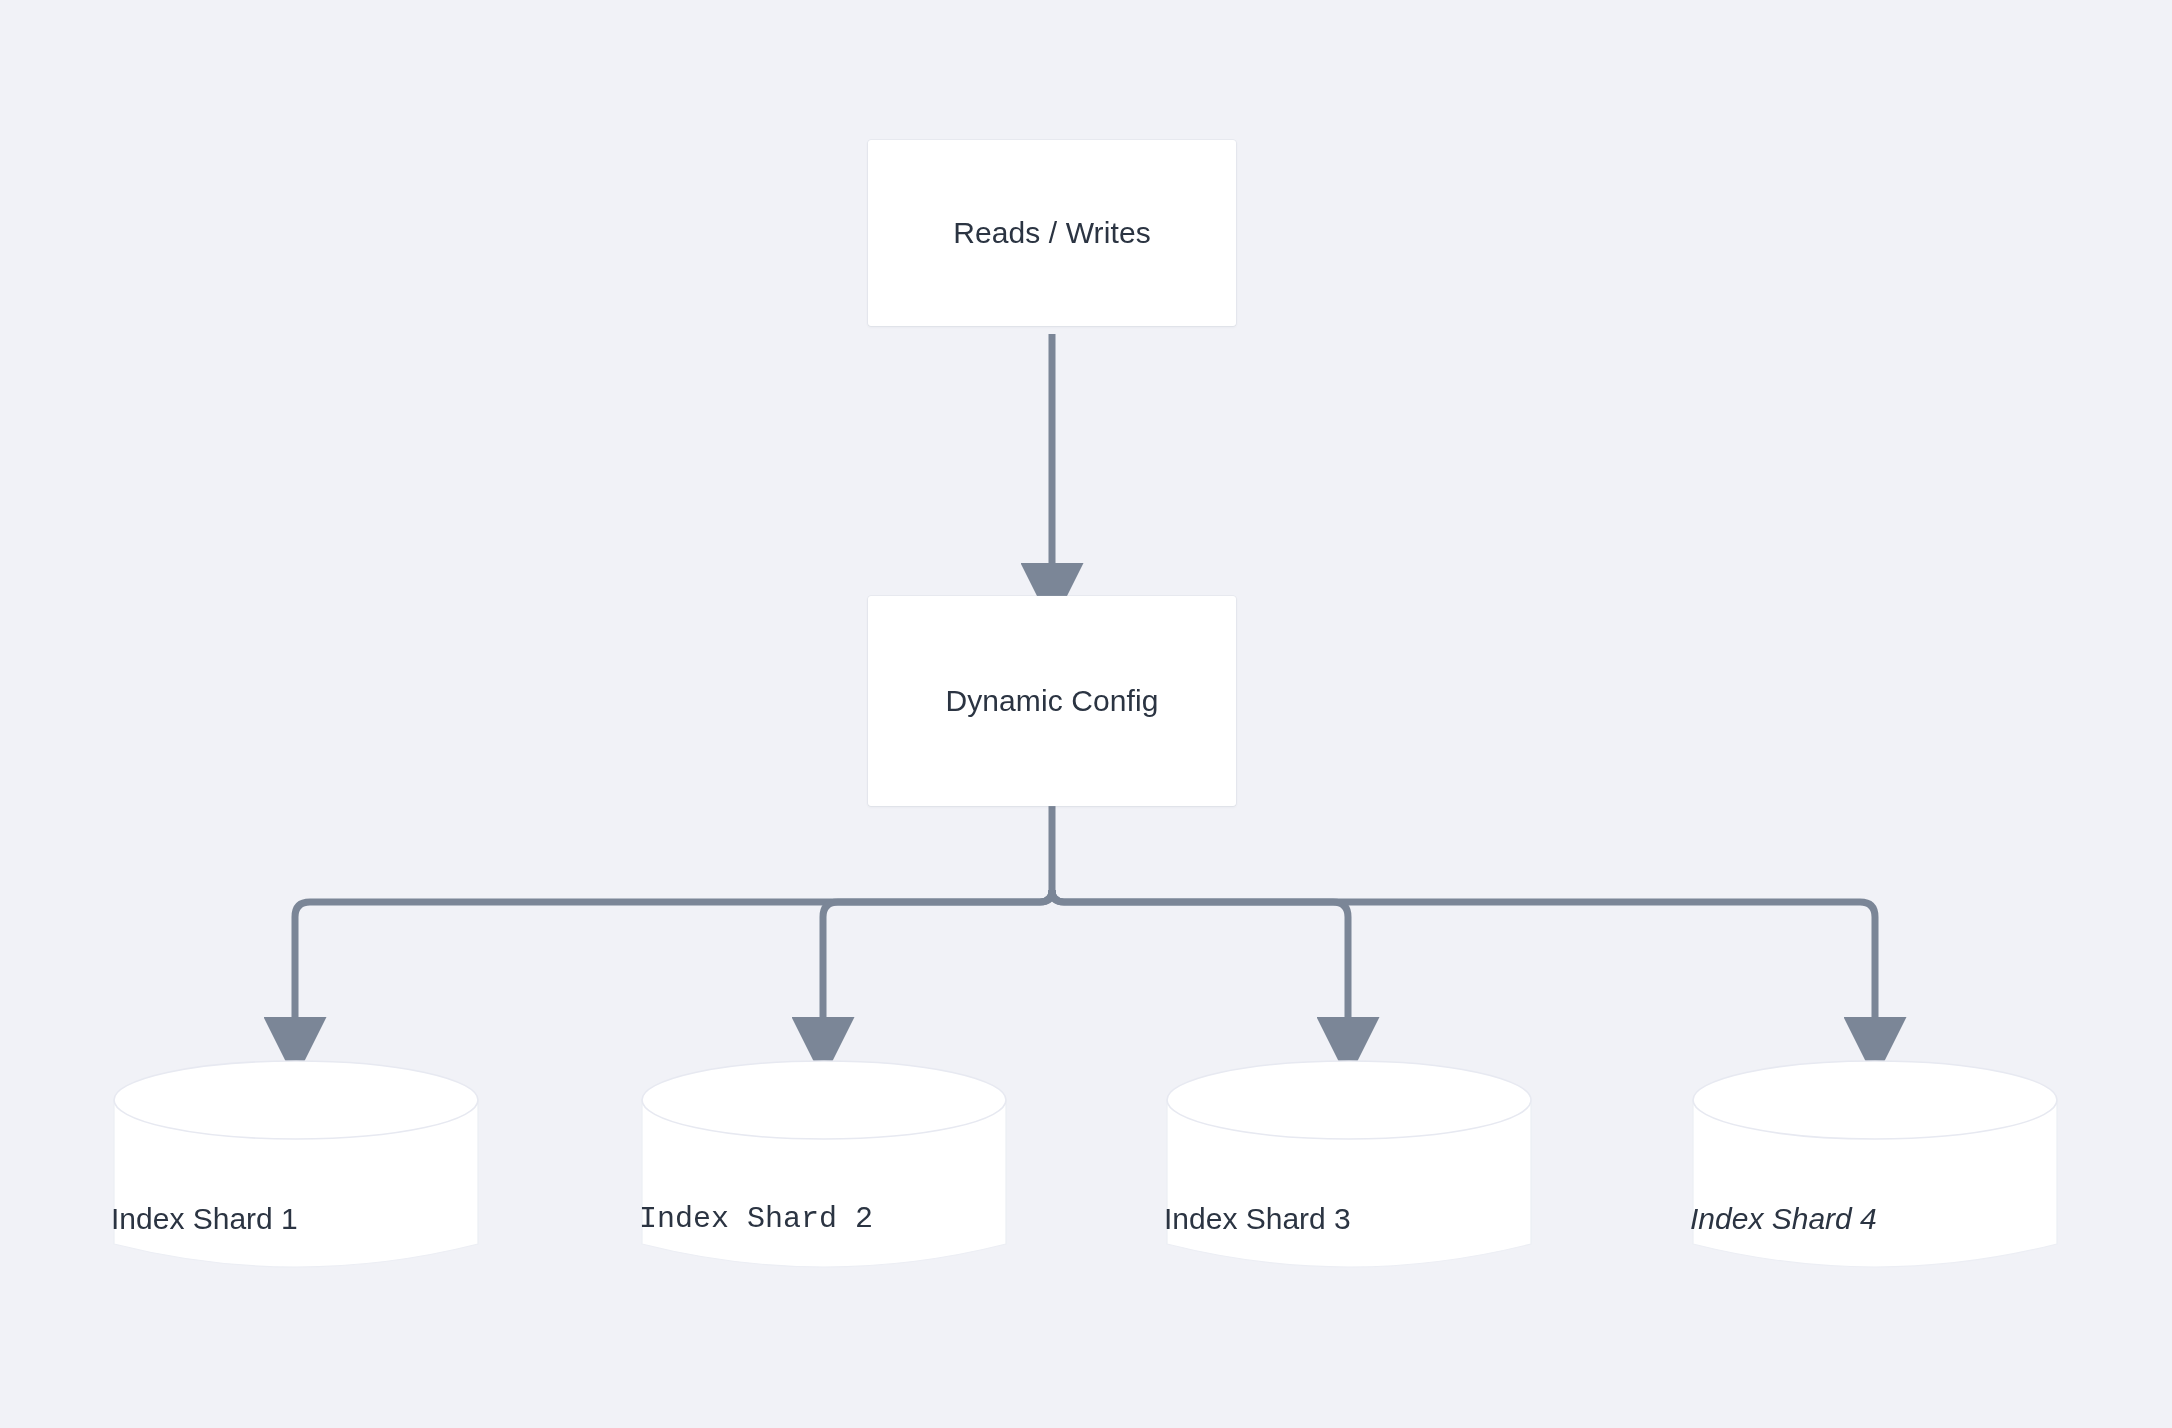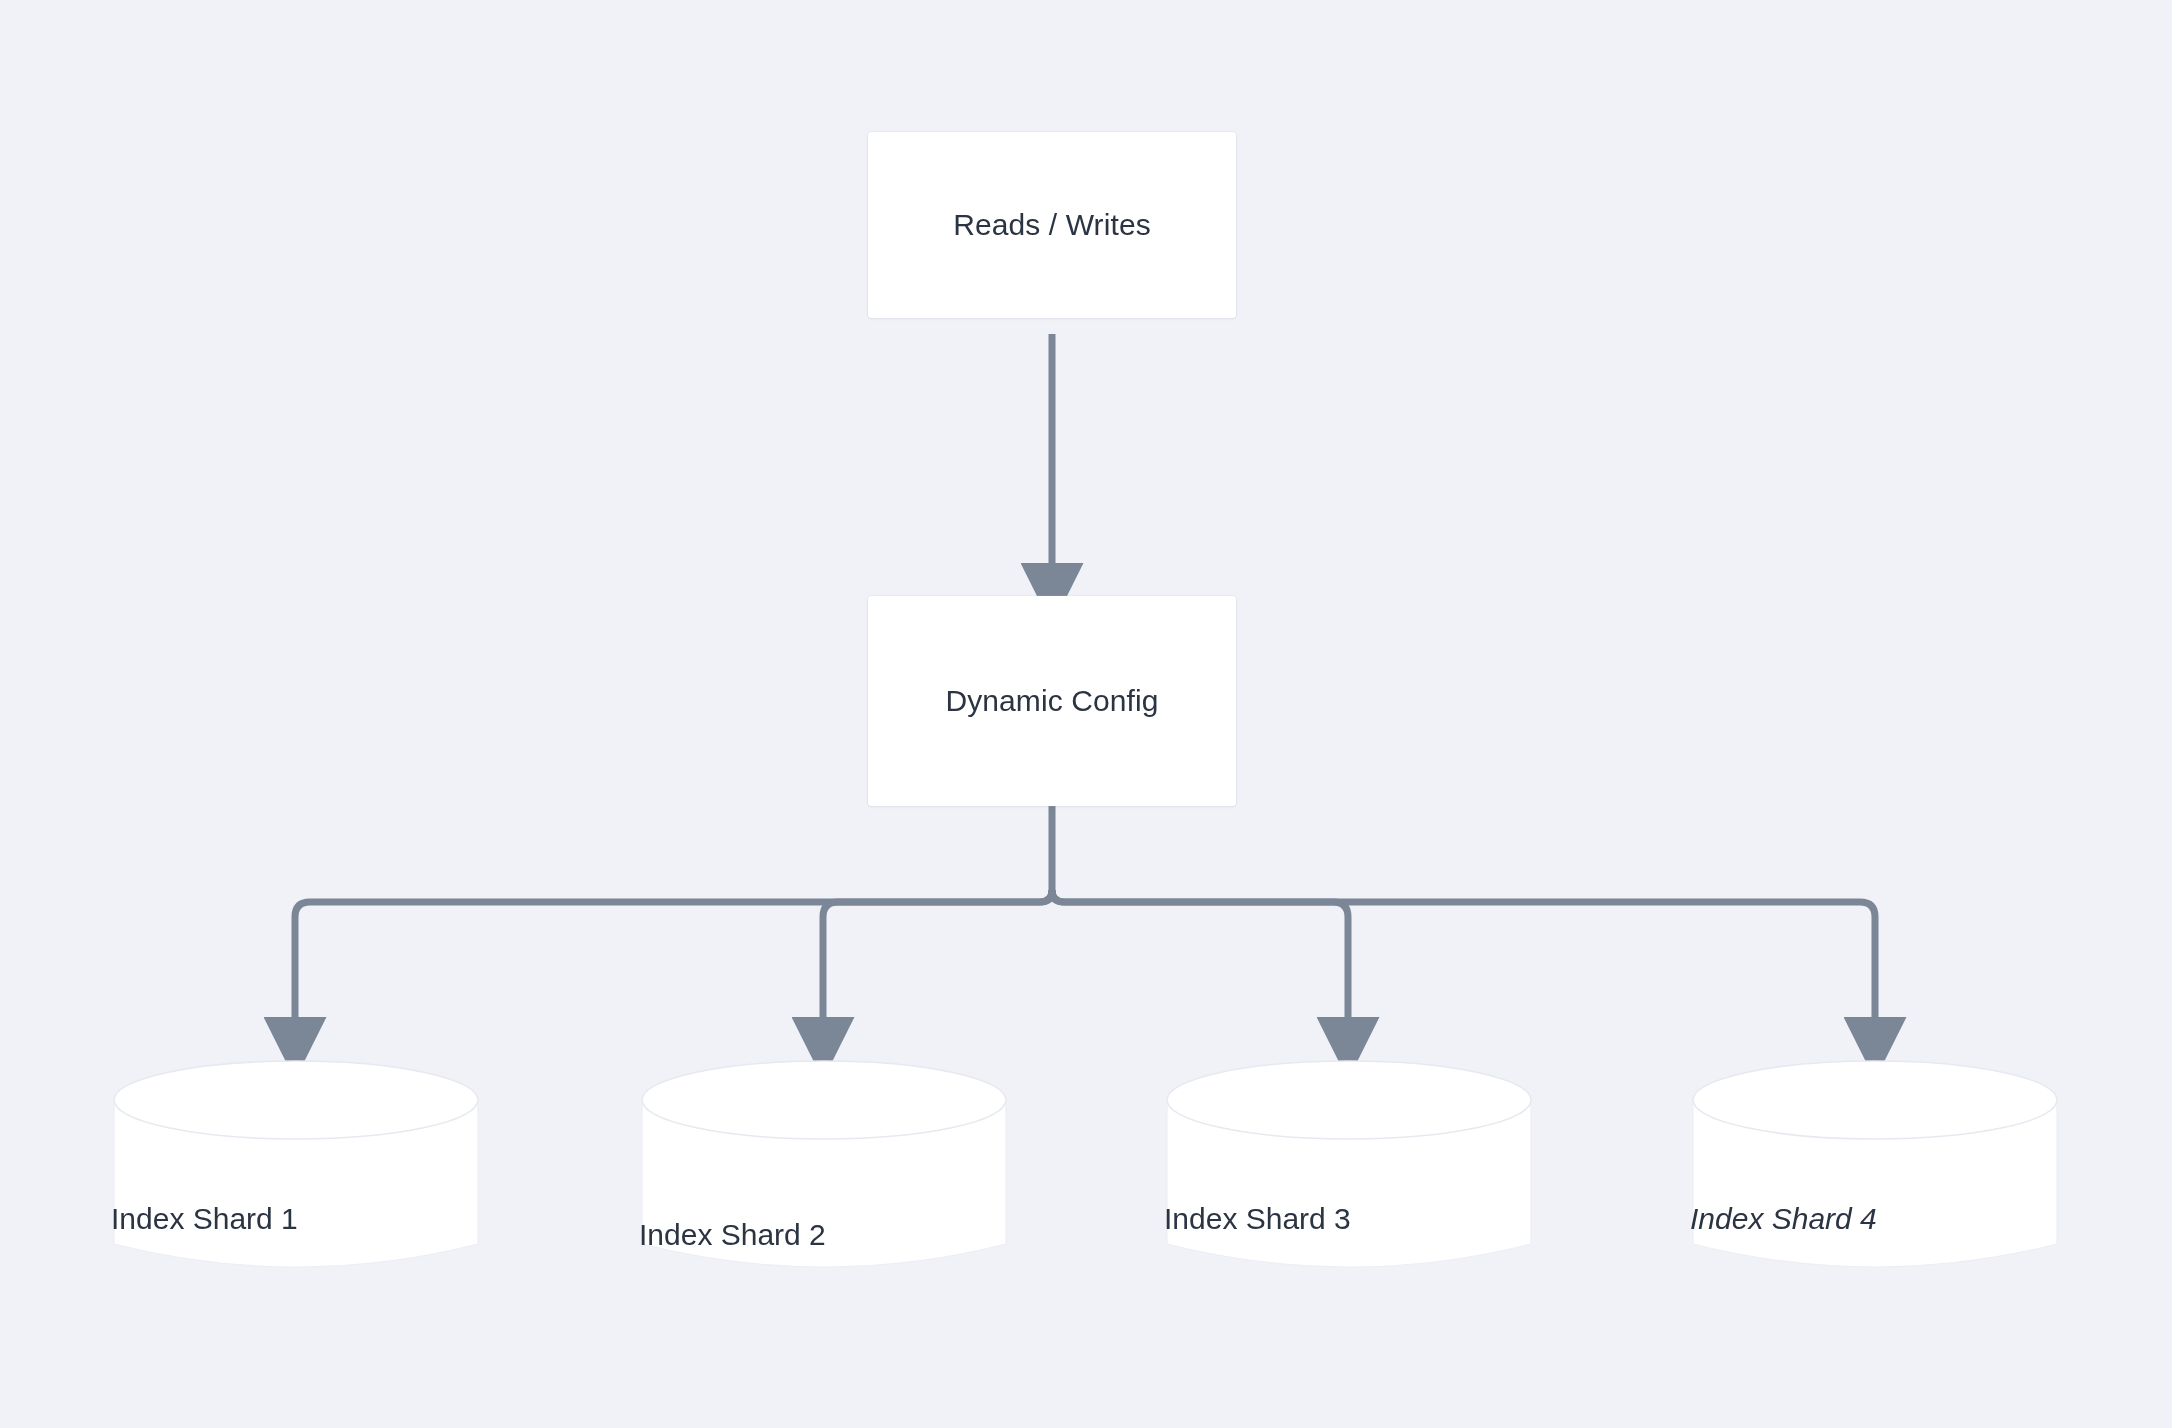--- a/index.html
+++ b/index.html
@@ -86,42 +86,42 @@
       <path d="M 1052 890 Q 1052 902 1040 902 L 310 902 Q 295 902 295 917 L 295 1024" marker-end="url(#arrowhead)"></path>
 
       <path d="M 1052 890 Q 1052 902 1040 902 L 838 902 Q 823 902 823 917 L 823 1024" marker-end="url(#arrowhead)"></path>
 
       <path d="M 1052 890 Q 1052 902 1064 902 L 1333 902 Q 1348 902 1348 917 L 1348 1024" marker-end="url(#arrowhead)"></path>
 
       <path d="M 1052 890 Q 1052 902 1064 902 L 1860 902 Q 1875 902 1875 917 L 1875 1024" marker-end="url(#arrowhead)"></path>
     </g>
   </svg>
 
-  <div class="node-box" style="left:868px; top:132px; width:368px; height:186px;">
+  <div class="node-box" style="left:868px; top:140px; width:368px; height:186px;">
     <span class="node-label">Reads / Writes</span>
   </div>
 
   <div class="node-box" style="left:868px; top:596px; width:368px; height:210px;">
     <span class="node-label">Dynamic Config</span>
   </div>
 
   <div class="cyl" style="left:111px; top:1058px; width:370px; height:230px;">
     <svg width="370" height="230" viewBox="0 0 370 230">
       <path d="M 3 42 L 3 186 Q 185 232 367 186 L 367 42 Z" fill="#ffffff" stroke="#eceef4" stroke-width="1.2"></path>
       <ellipse cx="185" cy="42" rx="182" ry="39" fill="#ffffff" stroke="#e7e9f1" stroke-width="1.6"></ellipse>
     </svg>
     <div class="cyl-label" style="top:144px;">Index Shard 1</div>
   </div>
 
   <div class="cyl" style="left:639px; top:1058px; width:370px; height:230px;">
     <svg width="370" height="230" viewBox="0 0 370 230">
       <path d="M 3 42 L 3 186 Q 185 232 367 186 L 367 42 Z" fill="#ffffff" stroke="#eceef4" stroke-width="1.2"></path>
       <ellipse cx="185" cy="42" rx="182" ry="39" fill="#ffffff" stroke="#e7e9f1" stroke-width="1.6"></ellipse>
     </svg>
-    <div class="cyl-label" style="top:160px;">Index Shard 2</div>
+    <div class="cyl-label" style="top:144px;font-family:Liberation Mono, monospace;">Index Shard 2</div>
   </div>
 
   <div class="cyl" style="left:1164px; top:1058px; width:370px; height:230px;">
     <svg width="370" height="230" viewBox="0 0 370 230">
       <path d="M 3 42 L 3 186 Q 185 232 367 186 L 367 42 Z" fill="#ffffff" stroke="#eceef4" stroke-width="1.2"></path>
       <ellipse cx="185" cy="42" rx="182" ry="39" fill="#ffffff" stroke="#e7e9f1" stroke-width="1.6"></ellipse>
     </svg>
     <div class="cyl-label" style="top:144px;">Index Shard 3</div>
   </div>
 

